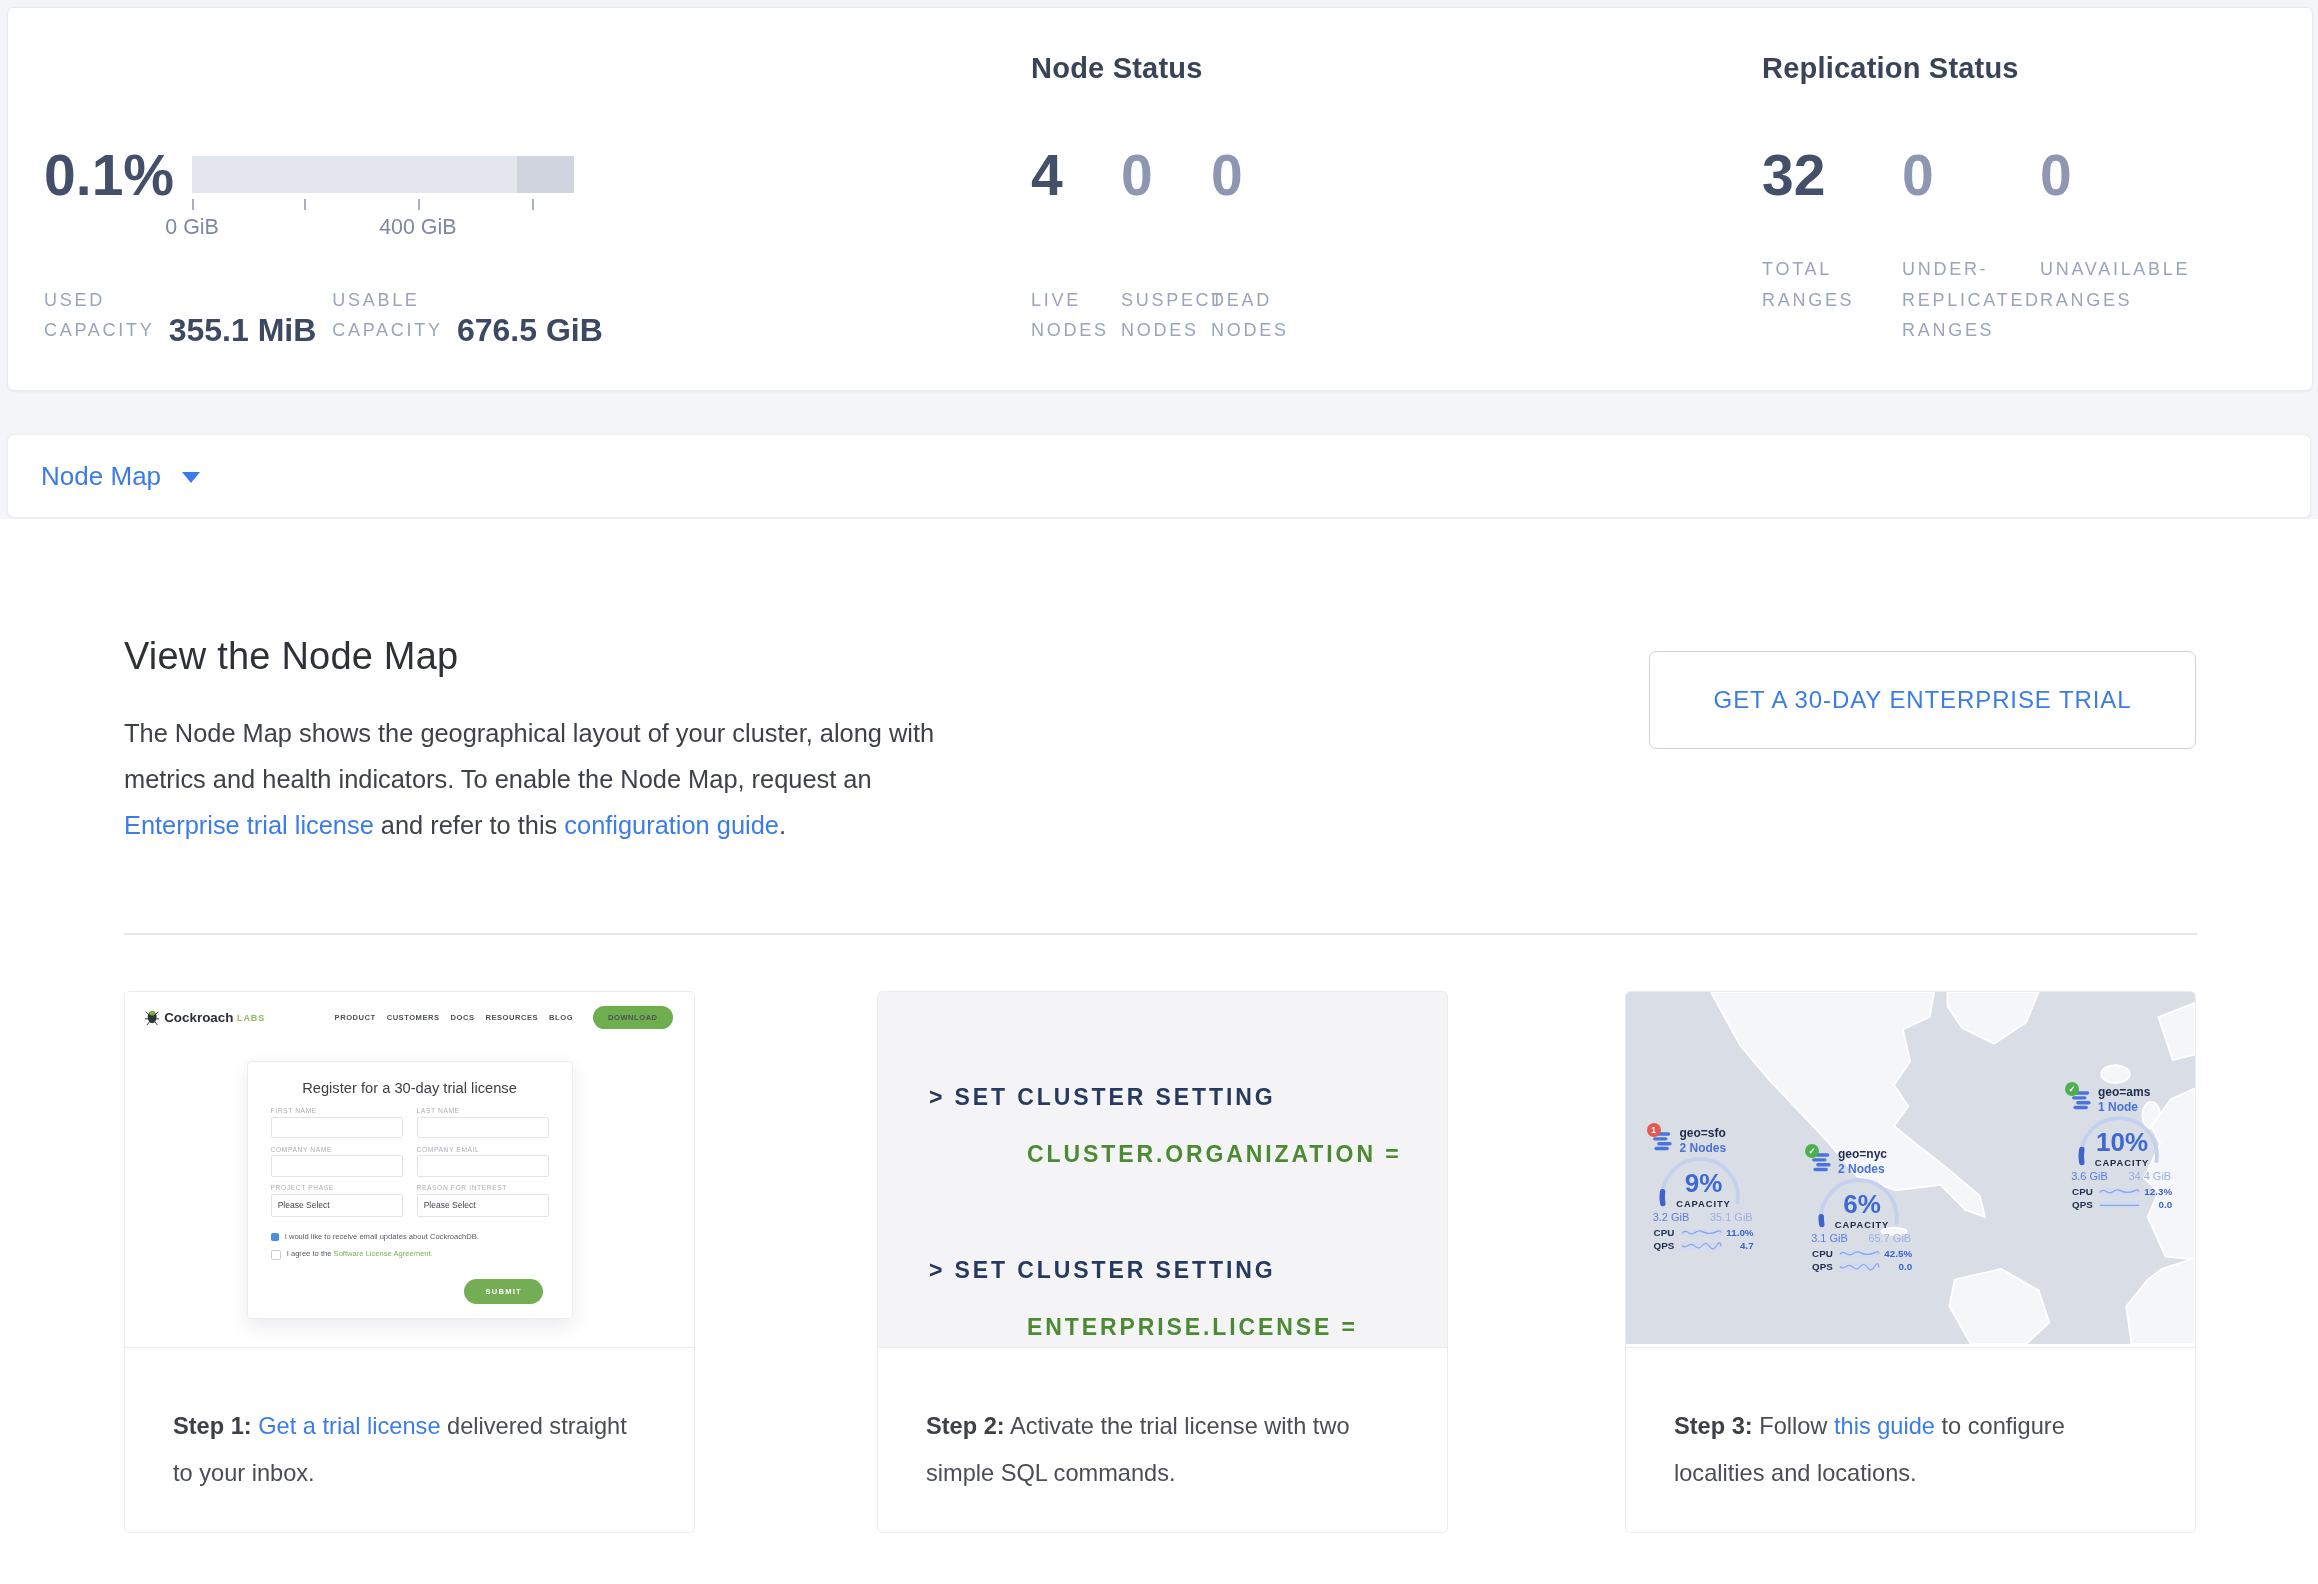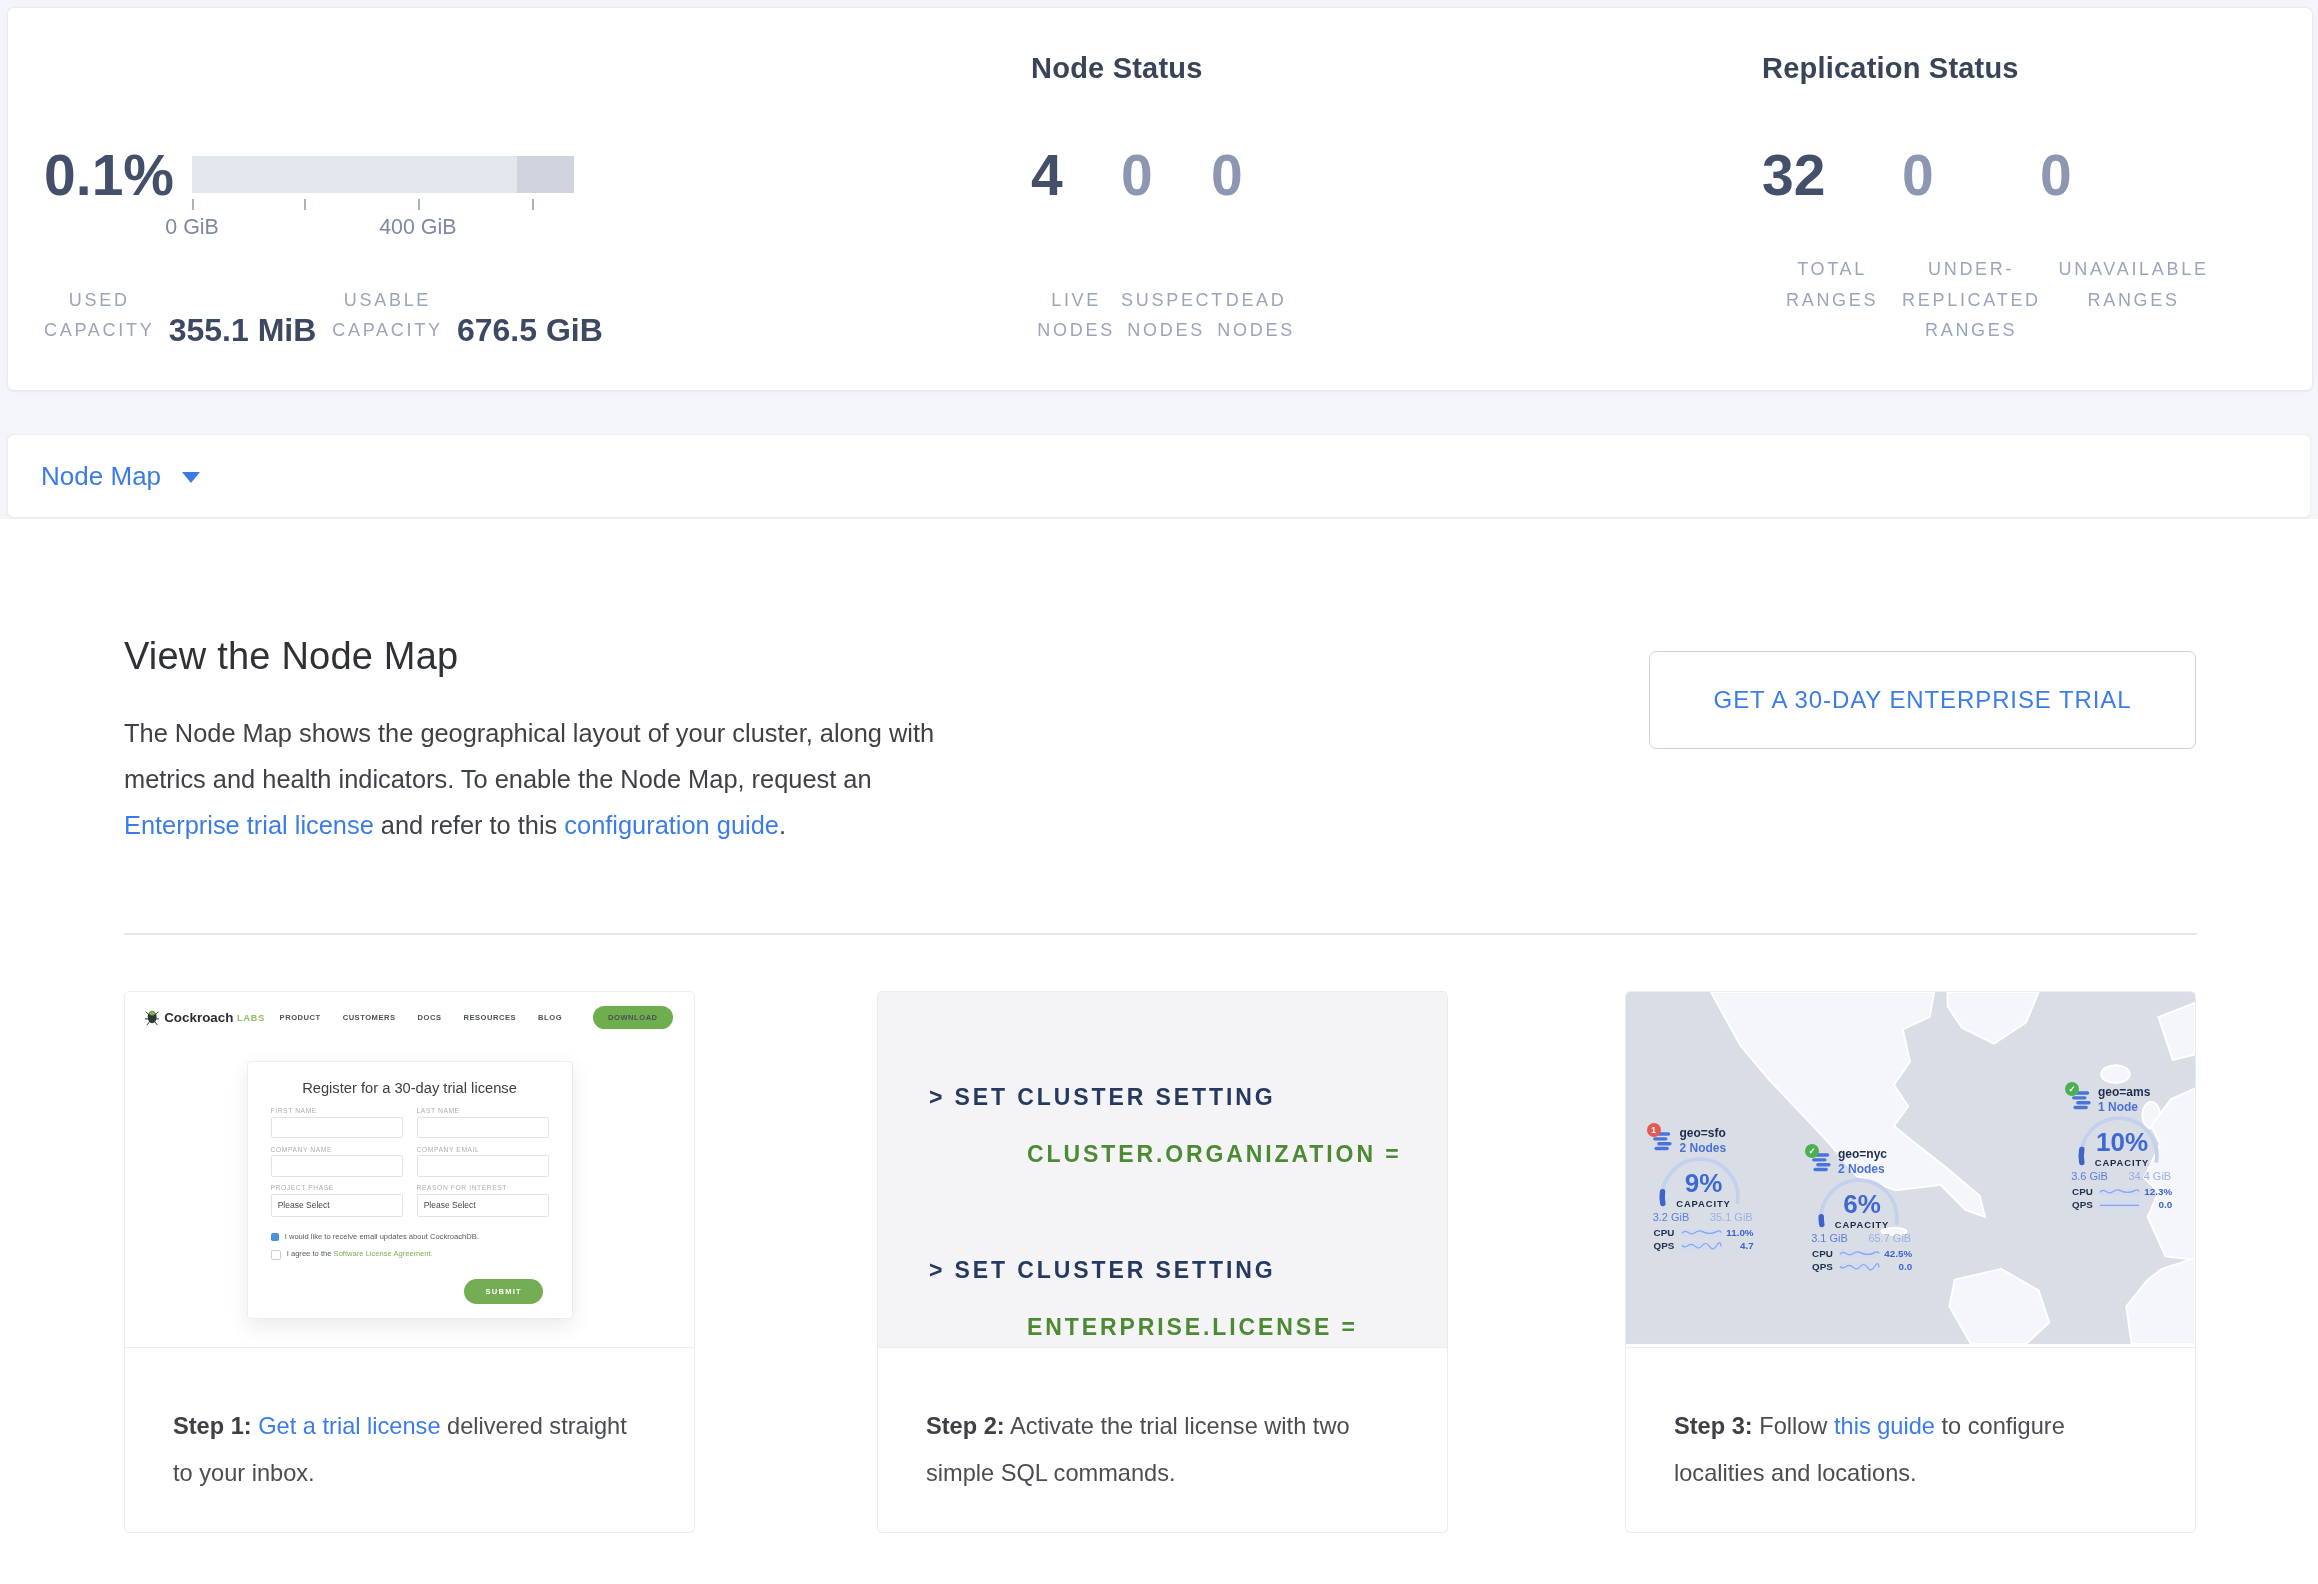--- a/index.html
+++ b/index.html
@@ -11,21 +11,21 @@
     border:0.9px solid #e9ebf0;border-radius:7.1px;box-shadow:0 0.9px 1.8px rgba(40,50,70,.05);}
   .sec{position:absolute;top:44px;bottom:45px;}
   .sec-cap{left:36px;width:963px;}
   .sec-nodes{left:1023px;width:677px;}
   .sec-repl{left:1754px;width:535px;}
   .sec-title{font-size:29px;font-weight:700;color:#3a4458;letter-spacing:0.2px;}
   .num-row{position:absolute;top:100px;left:0;display:flex;align-items:flex-start;}
   .big{font-size:57px;font-weight:700;color:#44506a;line-height:46px;}
   .big.muted{color:#8d97b1;}
   .lbl-row{position:absolute;bottom:0;left:0;display:flex;}
-  .stat-lbl{font-size:18px;letter-spacing:2.7px;color:#9aa4ba;line-height:1.68;white-space:pre-line;text-align:center;}
+  .stat-lbl{font-size:18px;letter-spacing:2.7px;color:#9aa4ba;line-height:1.68;white-space:pre-line;}
   .ncol{width:90px;}
   .rcol1{width:140px;}.rcol2{width:138px;}.rcol3{width:187px;}
 
   
   .cap-pct{width:112px;}
   .capbar-wrap{position:relative;margin-left:36px;margin-top:3.6px;}
   .capbar{width:382px;height:37px;background:#e3e6ec;position:relative;}
   .capbar-dark{position:absolute;right:0;top:0;height:100%;width:15%;background:#cfd4de;}
   .tick{position:absolute;top:43px;width:1.8px;height:11.6px;background:#a8b0c2;}
   .tick-label{position:absolute;top:59px;transform:translateX(-50%);font-size:21.4px;color:#7e89a2;white-space:nowrap;}
@@ -59,21 +59,21 @@
   .card-cap{padding:55px 43px 0 48px;font-size:23.6px;line-height:47px;color:#4a4e54;}
   .cap-prefix{font-weight:700;color:#3d4146;}
 
   
   .site{position:absolute;inset:0;background:#fff;font-family:"Liberation Sans",sans-serif;}
   .site-head{display:flex;align-items:center;padding:14.3px 21.4px 0 19.6px;}
   .logo{display:flex;align-items:center;}
   .logo-bug{width:14.3px;height:18px;margin-right:5.3px;}
   .logo-name{font-size:13.4px;font-weight:700;color:#2b2f33;}
   .logo-labs{font-size:9px;font-weight:700;color:#8ebc61;letter-spacing:0.9px;margin-left:3.6px;}
-  .site-nav{display:flex;gap:22px;margin-left:auto;align-items:center;}
+  .site-nav{display:flex;gap:11px;margin-left:auto;align-items:center;}
   .site-nav span{font-size:7.6px;letter-spacing:0.5px;color:#4c5258;font-weight:700;}
   .dl-pill{background:#6fae4e;color:#fff;font-size:7.6px;font-weight:700;letter-spacing:0.9px;
     padding:7.1px 15px;border-radius:12.5px;margin-left:9px;}
   .reg-card{width:326px;margin:32px auto 0;background:#fff;border:0.9px solid #ededf0;border-radius:3.6px;
     box-shadow:0 7.1px 19.6px rgba(60,70,90,.10);padding:18px 23px 14.3px;box-sizing:border-box;}
   .reg-title{font-size:14.7px;color:#3c4146;text-align:center;margin-bottom:10.7px;font-weight:400;}
   .fgrid{display:flex;flex-wrap:wrap;justify-content:space-between;}
   .fcell{width:132px;margin-bottom:7.1px;}
   .flabel{font-size:6.7px;letter-spacing:0.6px;color:#a9aeb5;margin-bottom:2.7px;}
   .finput{height:19.6px;border:0.9px solid #e0e3e7;border-radius:1.8px;background:#fff;}

